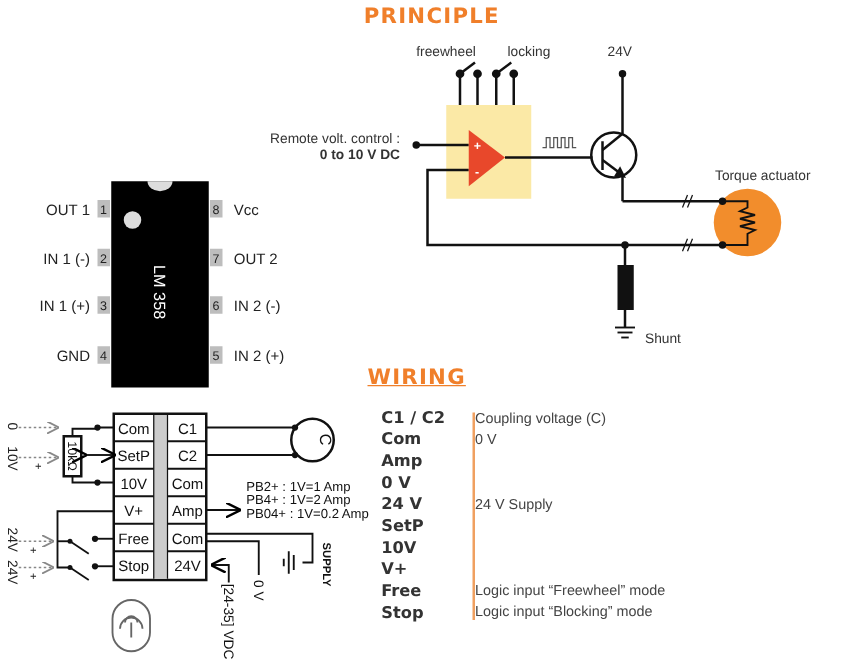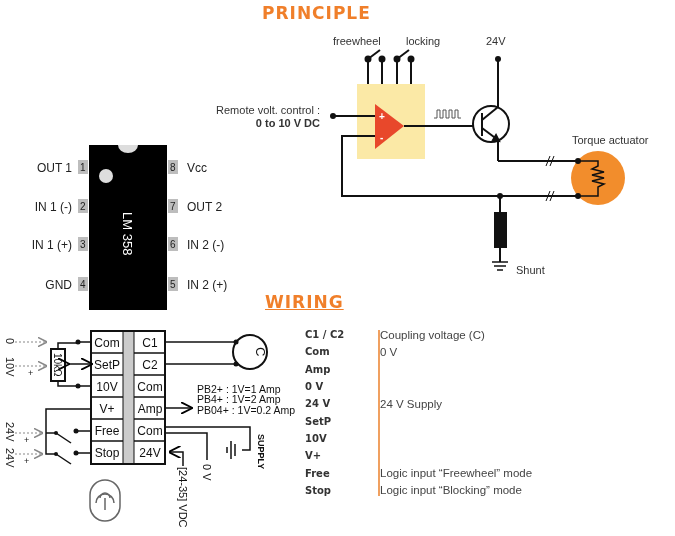--- a/index.html
+++ b/index.html
@@ -1,22 +1,22 @@
 <!DOCTYPE html>
 <html><head>
 <meta charset="utf-8">
 <style>
   html, body { margin:0; padding:0; background:#ffffff; }
   body { width:675px; height:536px; position:relative; overflow:hidden; font-family:"Liberation Sans", sans-serif; }
-  .title { position:absolute; font-family:"DejaVu Sans", sans-serif; font-weight:bold; color:#f07f2a; font-size:17px; letter-spacing:1px; }
+  .title { position:absolute; font-family:"DejaVu Sans", sans-serif; font-weight:bold; color:#f07f2a; font-size:17px; letter-spacing:1px;margin-left:29px; }
   svg { position:absolute; left:0; top:0; }
   .txt { font-family:"Liberation Sans", sans-serif; fill:#333333; }
   .legend { position:absolute; left:305px; top:326px; width:370px; }
   .legend-row { display:flex; height:17.3px; align-items:center; font-size:11.5px; }
-  .legend-key { width:75px; font-family:"DejaVu Sans", sans-serif; font-weight:bold; color:#333333; font-size:10px; }
+  .legend-key { width:75px; font-family:"DejaVu Sans", sans-serif; font-weight:bold; color:#333333; font-size:13px; }
   .legend-val { color:#444444; font-family:"Liberation Sans", sans-serif; }
   .legend-divider { position:absolute; left:73px; top:4px; width:2px; height:166px; background:#f0a060; }
 </style>
 </head>
 <body>
 
 <div class="title" style="left:262px; top:3px;">PRINCIPLE</div>
 <div class="title" style="left:265px; top:292px;text-decoration:underline;">WIRING</div>
 
 <svg width="675" height="536" viewBox="0 0 675 536">

